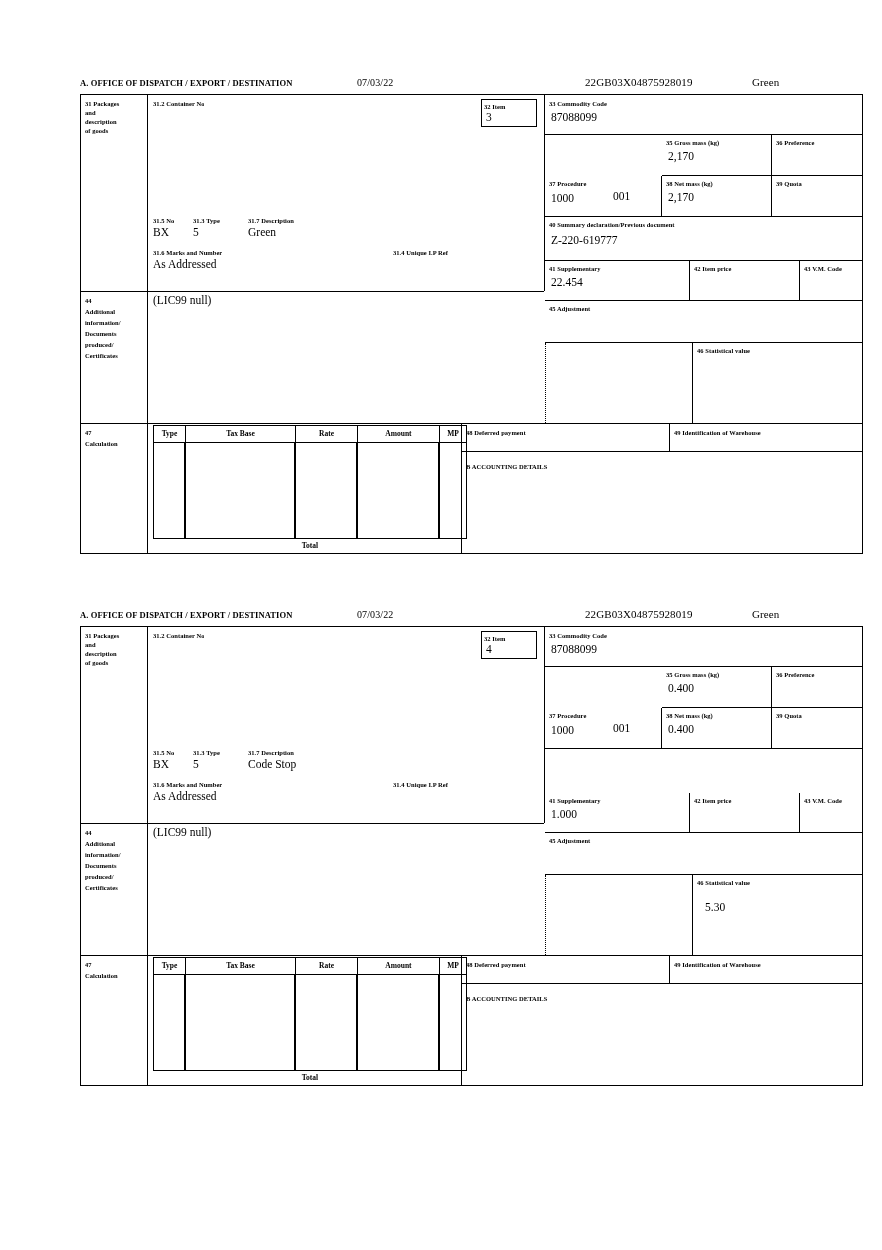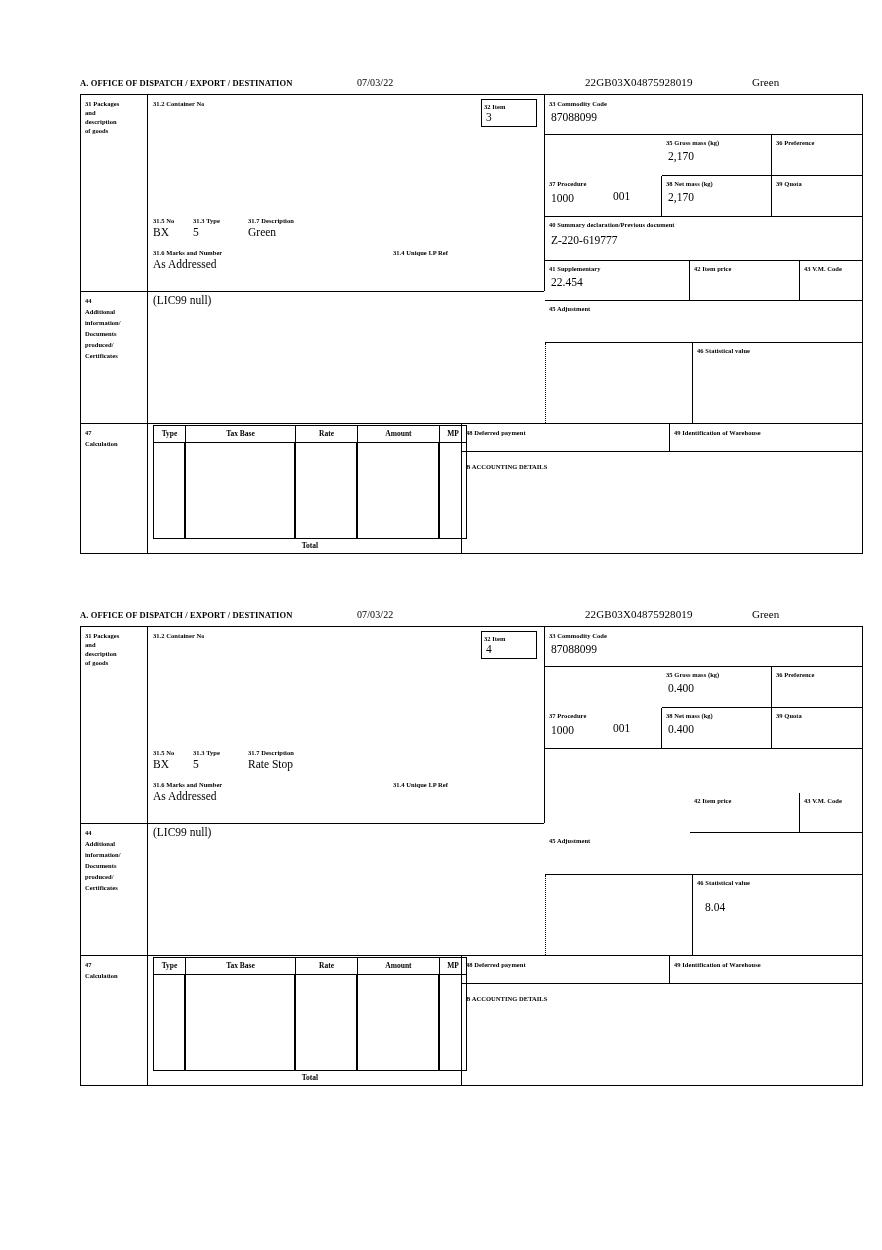--- a/index.html
+++ b/index.html
@@ -336,21 +336,21 @@
       </div>
 
       <div class="cell lbl" style="left:72px; top:4px;">31.2 Container No</div>
       <div class="cell val" style="left:72px; top:16px; width:380px;"></div>
 
       <div class="cell lbl" style="left:72px; top:121px;">31.5 No</div>
       <div class="cell lbl" style="left:112px; top:121px;">31.3 Type</div>
       <div class="cell lbl" style="left:167px; top:121px;">31.7 Description</div>
       <div class="cell val" style="left:72px; top:131px;">BX</div>
       <div class="cell val" style="left:112px; top:131px;">5</div>
-      <div class="cell val" style="left:167px; top:131px;">Rate Stop</div>
+      <div class="cell val" style="left:167px; top:131px;">Code Stop</div>
 
       <div class="cell lbl" style="left:72px; top:153px;">31.6 Marks and Number</div>
       <div class="cell lbl" style="left:312px; top:153px;">31.4 Unique I.P Ref</div>
       <div class="cell val" style="left:72px; top:163px;">As Addressed</div>
       <div class="cell val" style="left:312px; top:163px;"></div>
 
       <div class="itembox" style="left:400px; top:4px; width:56px; height:28px;">
         <div class="lbl" style="padding:2px 0 0 2px;">32 Item</div>
         <div class="val" style="padding:0 0 0 4px;">4</div>
       </div>
@@ -377,39 +377,43 @@
       <div class="cell" style="left:581px; top:81px; width:110px; height:41px; border-bottom:1px solid #000; border-right:1px solid #000;">
         <div class="lbl" style="padding:3px 0 0 4px;">38 Net mass (kg)</div>
         <div class="val" style="padding:3px 0 0 6px;">0.400</div>
       </div>
       <div class="cell" style="left:691px; top:81px; width:90px; height:41px; border-bottom:1px solid #000;">
         <div class="lbl" style="padding:3px 0 0 4px;">39 Quota</div>
         <div class="val" style="padding:3px 0 0 6px;"></div>
       </div>
 
 
+      <div class="cell" style="left:464px; top:166px; width:145px; height:40px; border-bottom:1px solid #000; border-right:1px solid #000;">
+        <div class="lbl" style="padding:3px 0 0 4px;">41 Supplementary</div>
+        <div class="val" style="padding:3px 0 0 6px;">1.000</div>
+      </div>
       <div class="cell" style="left:609px; top:166px; width:110px; height:40px; border-bottom:1px solid #000; border-right:1px solid #000;">
         <div class="lbl" style="padding:3px 0 0 4px;">42 Item price</div>
         <div class="val" style="padding:3px 0 0 6px;"></div>
       </div>
       <div class="cell" style="left:719px; top:166px; width:62px; height:40px; border-bottom:1px solid #000;">
         <div class="lbl" style="padding:3px 0 0 4px;">43 V.M. Code</div>
         <div class="val" style="padding:3px 0 0 6px;"></div>
       </div>
 
       <div class="cell" style="left:464px; top:206px; width:317px; height:42px; border-bottom:1px solid #000;">
         <div class="lbl" style="padding:3px 0 0 4px;">45 Adjustment</div>
         <div class="val" style="padding:3px 0 0 6px;"></div>
       </div>
 
       <div class="dotline" style="left:464px; top:248px; height:80px;"></div>
       <div class="vline" style="left:611px; top:248px; height:80px;"></div>
       <div class="cell" style="left:612px; top:248px; width:169px; height:80px;">
         <div class="lbl" style="padding:3px 0 0 4px;">46 Statistical value</div>
-        <div class="val" style="padding:14px 0 0 12px;">8.04</div>
+        <div class="val" style="padding:14px 0 0 12px;">5.30</div>
       </div>
 
       <div class="cell lbl wrap" style="left:4px; top:200px; width:60px; line-height:11px;">
         <div>44</div>
         <div>Additional</div>
         <div>information/</div>
         <div>Documents</div>
         <div>produced/</div>
         <div>Certificates</div>
       </div>

